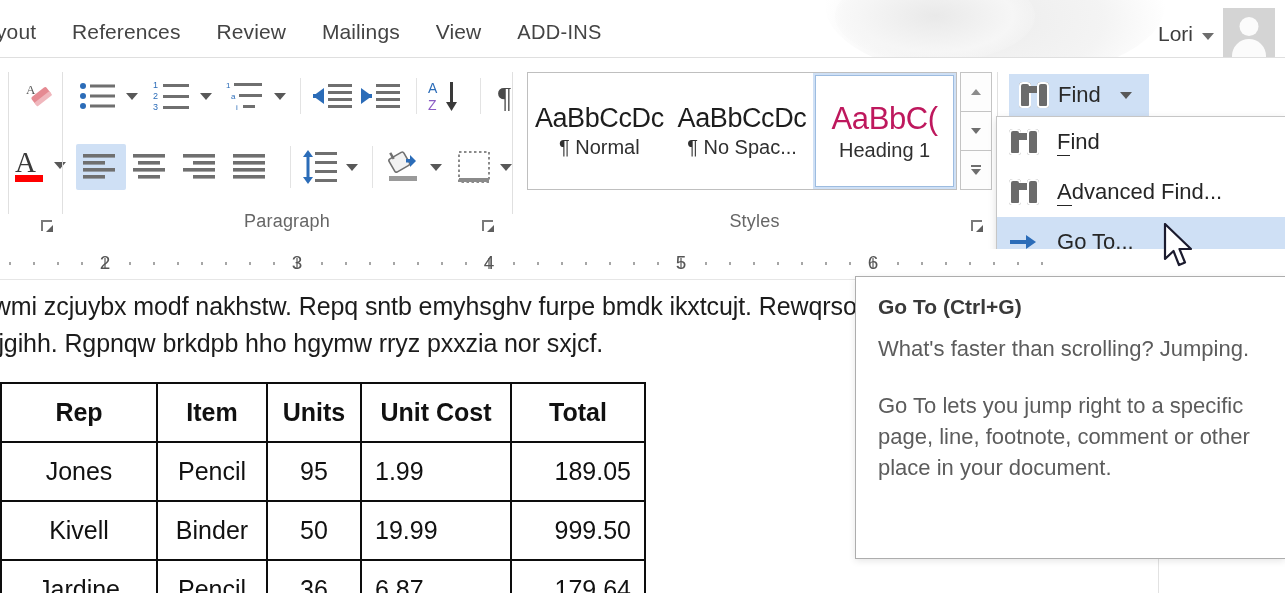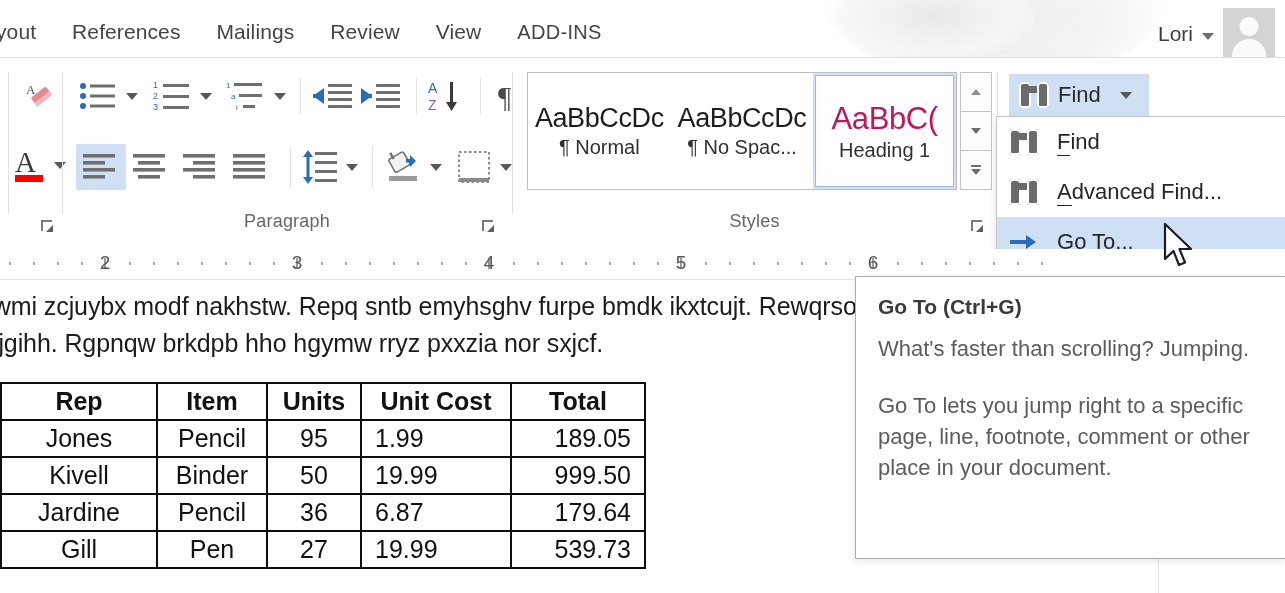--- a/index.html
+++ b/index.html
@@ -163,21 +163,21 @@
   .doc { position:absolute; left:0; top:280px; width:1285px; height:313px; background:#ffffff; overflow:hidden;}
   .doc-para {
     position:absolute; left:-14px; top:8px; width:900px;
     font-size:25px; line-height:37px; color:#1c1c1c; letter-spacing:-0.1px;
   }
   .doc-table {
     position:absolute; left:0; top:102px; border-collapse:collapse;
   }
   .doc-table td, .doc-table th {
     border:2px solid #0d0d0d; font-size:25px; color:#111;
-    height:37px; padding:0 13px; font-weight:normal;
+    height:59px; padding:0 13px; font-weight:normal;
   }
   .doc-table th { font-weight:bold; text-align:center; }
   .c-rep   { width:156px; text-align:center; }
   .c-item  { width:110px; text-align:center; }
   .c-units { width:94px;  text-align:center; }
   .c-cost  { width:150px; }
   .c-total { width:134px; text-align:right; }
   .doc-right-edge { position:absolute; left:1158px; top:0; width:1px; height:313px; background:#e2e2e2;}
 
   
@@ -199,22 +199,22 @@
 
 <div id="app">
 
   <div class="tabbar">
     <div class="tabbar-deco"></div>
     <div class="tabbar-deco2"></div>
 
     <div class="tabs">
       <div class="tab cut">yout</div>
       <div class="tab">References</div>
+      <div class="tab">Review</div>
       <div class="tab">Mailings</div>
-      <div class="tab">Review</div>
       <div class="tab">View</div>
       <div class="tab tab-addins">ADD-INS</div>
     </div>
 
     <div class="account">
       <span class="account-name">Lori</span>
       <span class="account-caret"></span>
       <span class="avatar"></span>
     </div>
     <div class="tabbar-rule"></div>

